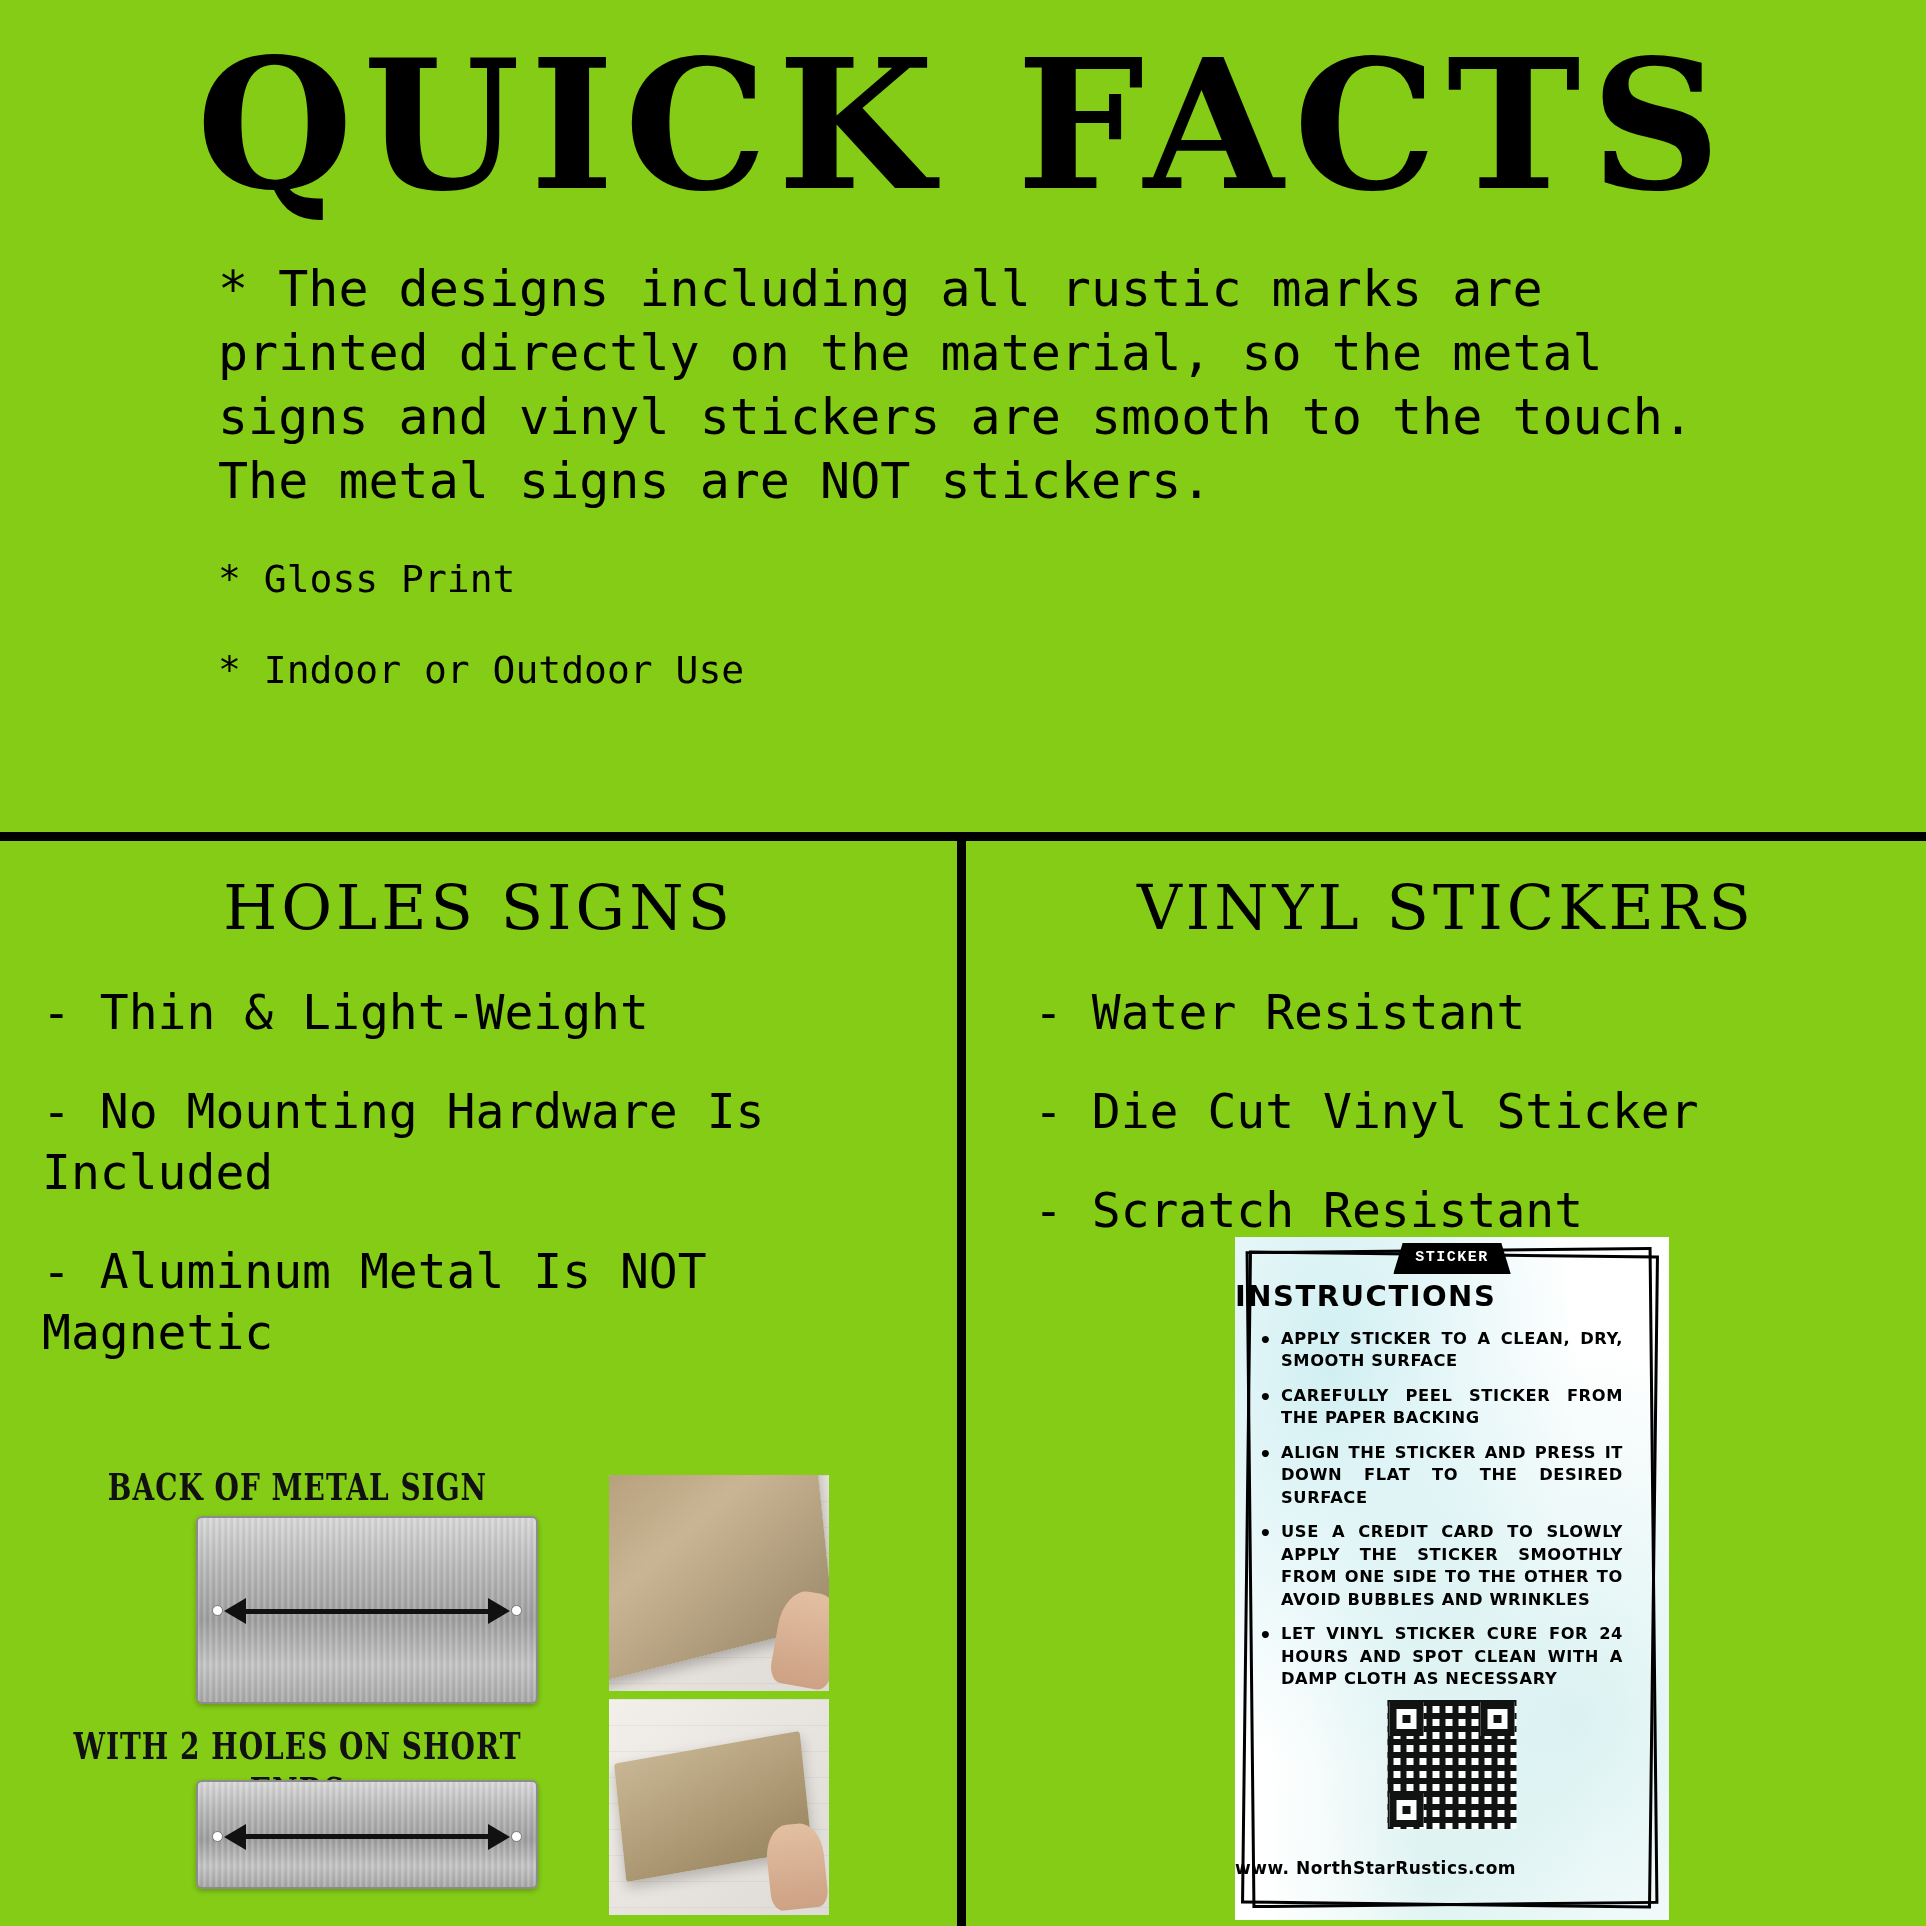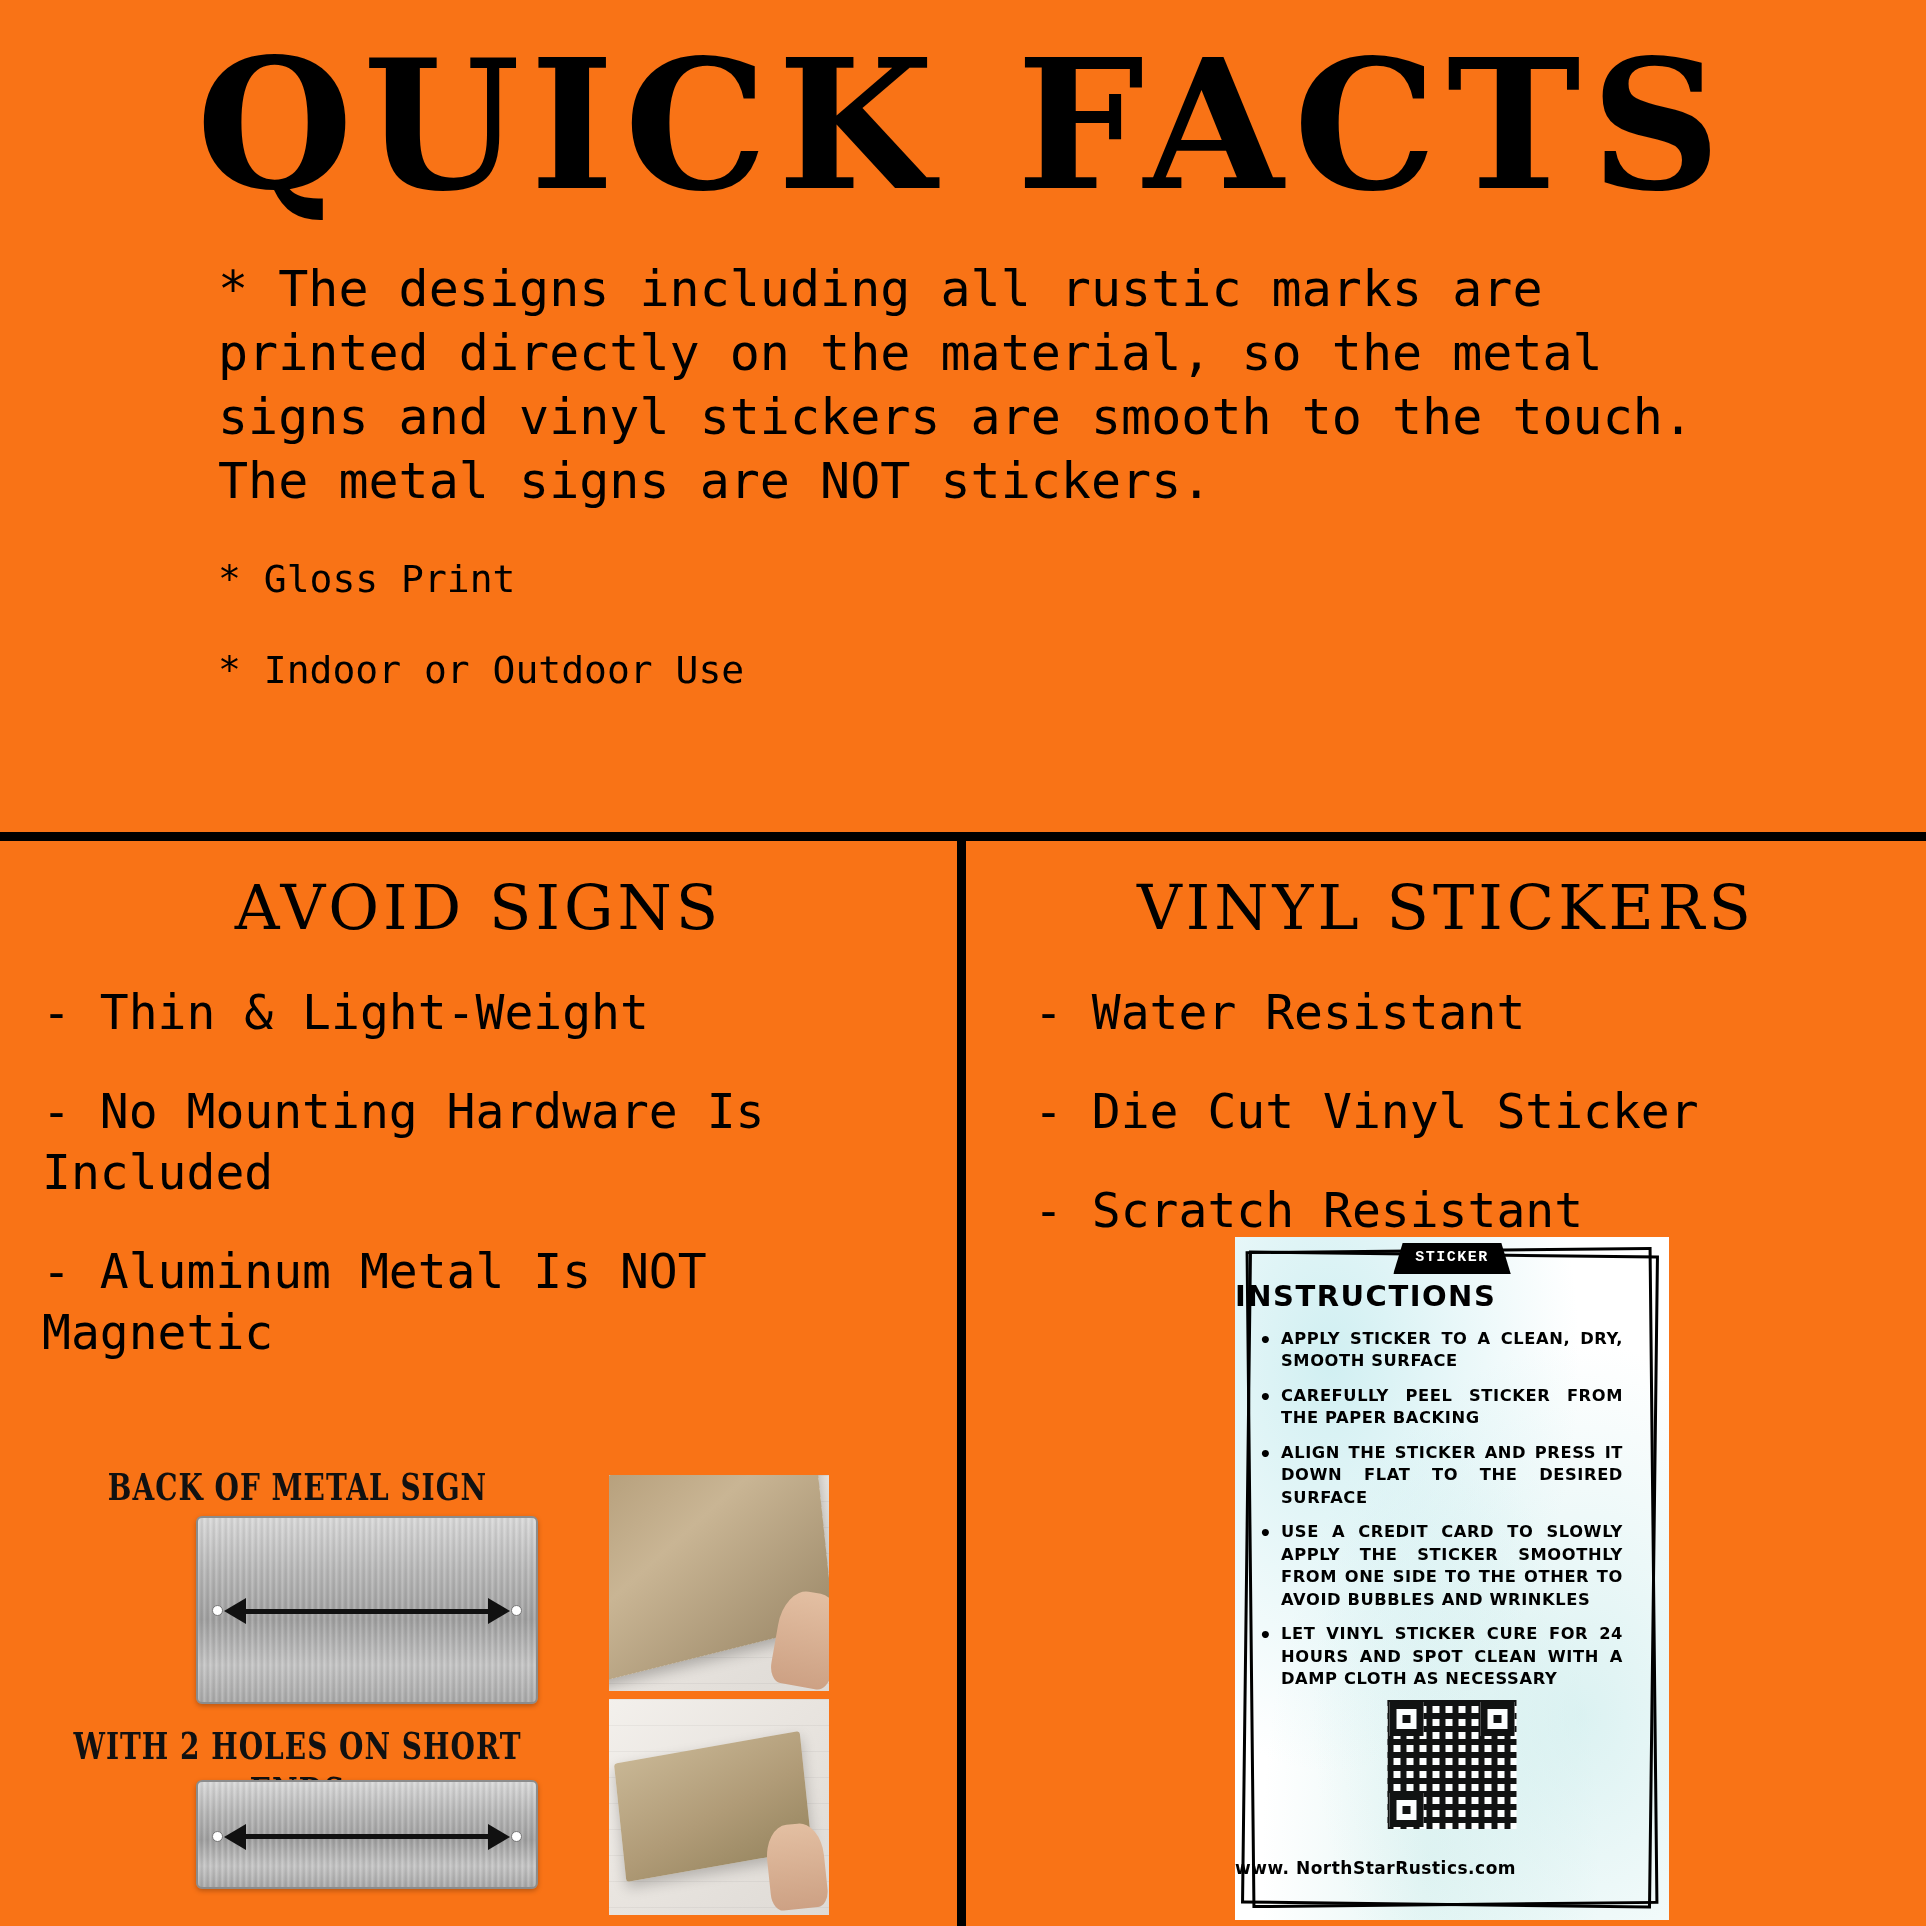--- a/index.html
+++ b/index.html
@@ -7,21 +7,21 @@
     width: 1927px;
     height: 1927px;
     background: #ffffff;
     font-family: "DejaVu Sans Mono", monospace;
     overflow: hidden;
   }
   .page {
     position: relative;
     width: 1927px;
     height: 1927px;
-    background: #f97316;
+    background: #84cc16;
   }
 
   
   .top-section {
     position: absolute;
     left: 0; top: 0;
     width: 1927px;
     height: 837px;
     padding: 30px 40px 0 40px;
   }
@@ -334,21 +334,21 @@
       <div class="fact-para">* The designs including all rustic marks are printed directly on the material, so the metal signs and vinyl stickers are smooth to the touch. The metal signs are NOT stickers.</div>
       <div class="fact-line">* Gloss Print</div>
       <div class="fact-line">* Indoor or Outdoor Use</div>
     </div>
   </div>
 
   <div class="h-divider"></div>
   <div class="v-divider"></div>
 
   <div class="col col-left">
-    <div class="col-title">AVOID SIGNS</div>
+    <div class="col-title">HOLES SIGNS</div>
     <div class="bullet">- Thin &amp; Light-Weight</div>
     <div class="bullet">- No Mounting Hardware Is Included</div>
     <div class="bullet">- Aluminum Metal Is NOT Magnetic</div>
 
     <div class="metal-block">
       <div class="metal-caption cap1">BACK OF METAL SIGN EXAMPLES</div>
       <div class="metal-caption cap2">WITH 2 HOLES ON SHORT ENDS</div>
 
       <div class="plate plate-1">
         <div class="hole" style="left:14px; top:87px;"></div>

